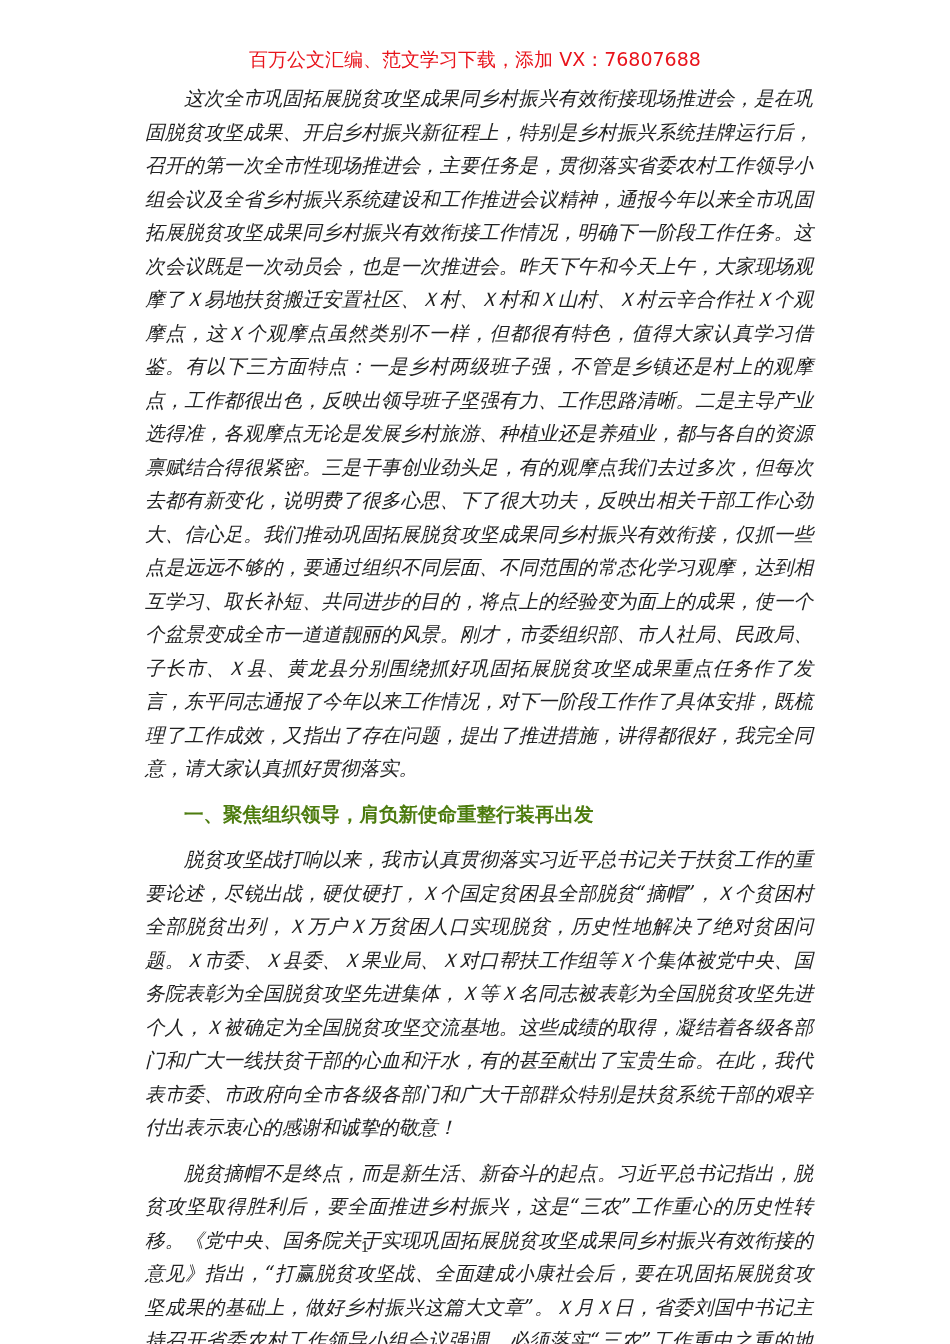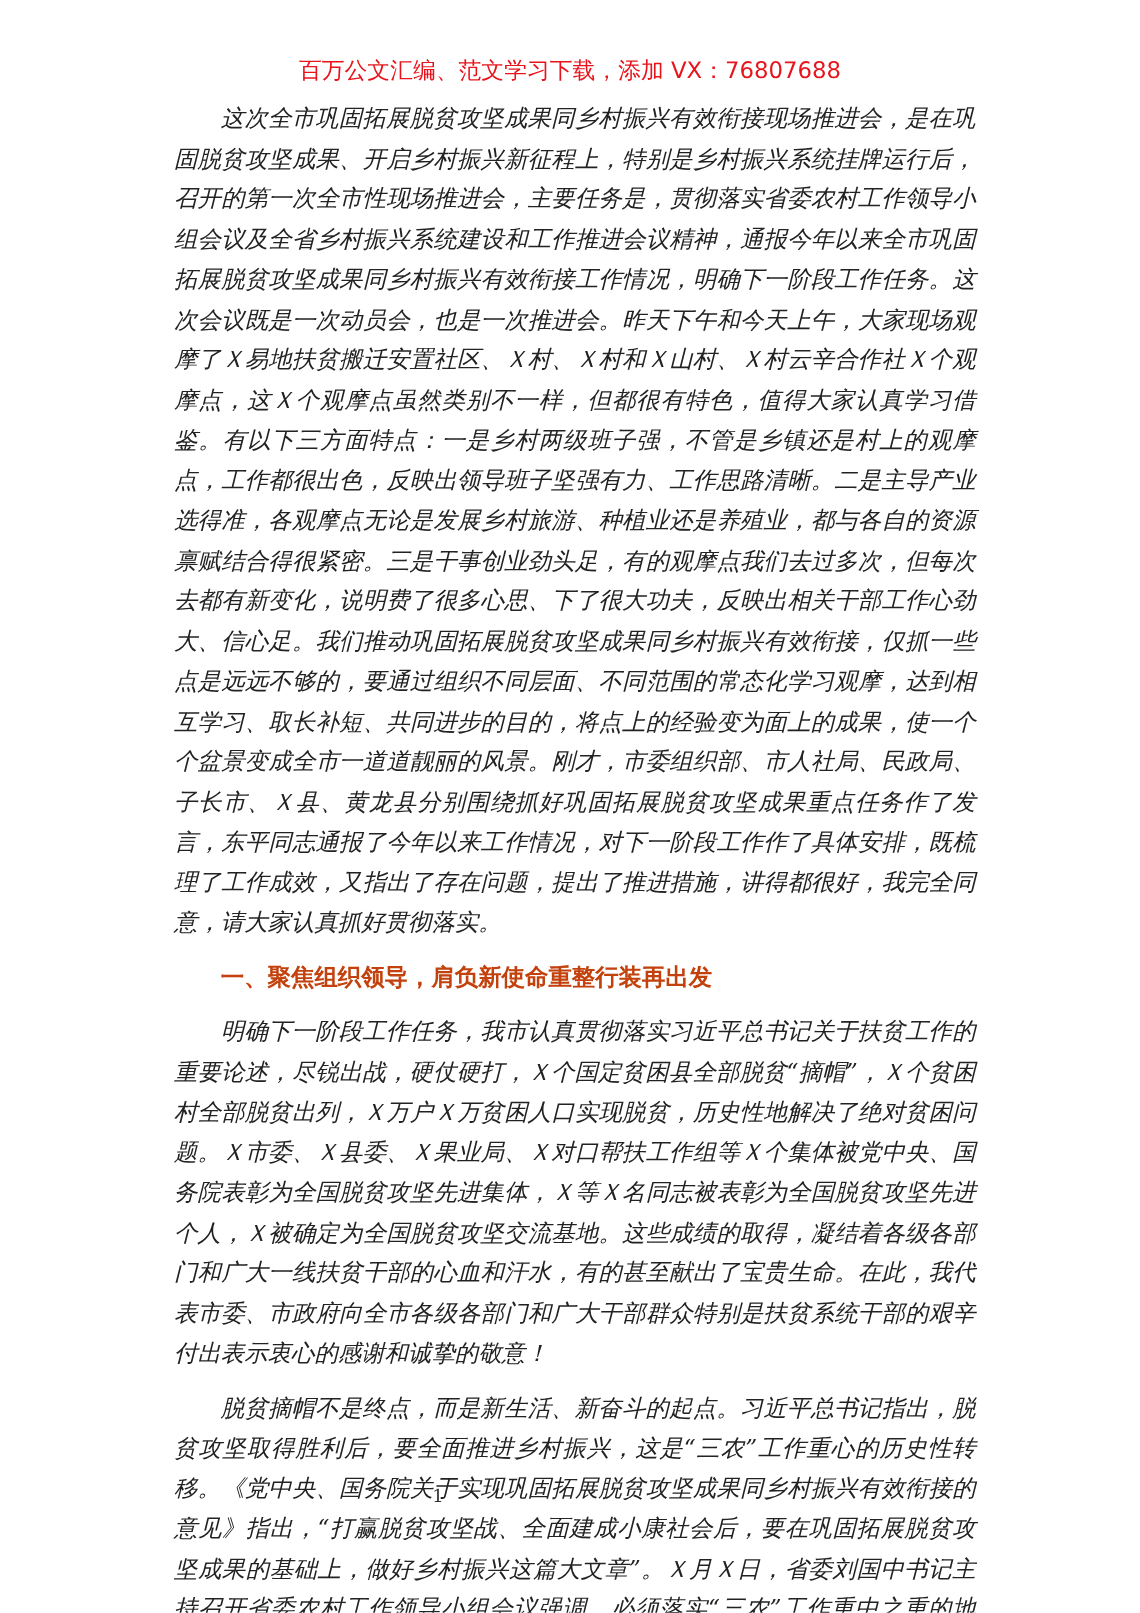--- a/index.html
+++ b/index.html
@@ -9,33 +9,33 @@
       position: absolute; left: 0; top: 44px; width: 950px; text-align: center;
       color: #e8141c; font-family: "DejaVu Sans", sans-serif; font-size: 19px; line-height: 30px;
       letter-spacing: 0px;
     }
     .body-text {
       position: absolute; left: 145px; top: 82px; width: 668px;
       font-family: "DejaVu Serif", serif; font-size: 19.5px; line-height: 33.5px; color: #222;
       text-align: justify;
     }
     .para { margin: 0 0 12px 0; text-indent: 2em; font-style: italic; }
-    .heading { margin: 0 0 12px 0; text-indent: 2em; font-family: "DejaVu Sans", sans-serif; font-weight: bold; color: #c2410c; }
+    .heading { margin: 0 0 12px 0; text-indent: 2em; font-family: "DejaVu Sans", sans-serif; font-weight: bold; color: #4d7c0f; }
     .page-number {
       position: absolute; left: 0; top: 1238px; width: 730px; text-align: center;
       font-family: "DejaVu Serif", serif; font-size: 15px; color: #333;
     }
   </style>
 </head>
 <body>
 
 <div class="page">
   <div class="header">百万公文汇编、范文学习下载，添加 VX：76807688</div>
 
   <div class="body-text">
     <p class="para">这次全市巩固拓展脱贫攻坚成果同乡村振兴有效衔接现场推进会，是在巩固脱贫攻坚成果、开启乡村振兴新征程上，特别是乡村振兴系统挂牌运行后，召开的第一次全市性现场推进会，主要任务是，贯彻落实省委农村工作领导小组会议及全省乡村振兴系统建设和工作推进会议精神，通报今年以来全市巩固拓展脱贫攻坚成果同乡村振兴有效衔接工作情况，明确下一阶段工作任务。这次会议既是一次动员会，也是一次推进会。昨天下午和今天上午，大家现场观摩了Ｘ易地扶贫搬迁安置社区、Ｘ村、Ｘ村和Ｘ山村、Ｘ村云辛合作社Ｘ个观摩点，这Ｘ个观摩点虽然类别不一样，但都很有特色，值得大家认真学习借鉴。有以下三方面特点：一是乡村两级班子强，不管是乡镇还是村上的观摩点，工作都很出色，反映出领导班子坚强有力、工作思路清晰。二是主导产业选得准，各观摩点无论是发展乡村旅游、种植业还是养殖业，都与各自的资源禀赋结合得很紧密。三是干事创业劲头足，有的观摩点我们去过多次，但每次去都有新变化，说明费了很多心思、下了很大功夫，反映出相关干部工作心劲大、信心足。我们推动巩固拓展脱贫攻坚成果同乡村振兴有效衔接，仅抓一些点是远远不够的，要通过组织不同层面、不同范围的常态化学习观摩，达到相互学习、取长补短、共同进步的目的，将点上的经验变为面上的成果，使一个个盆景变成全市一道道靓丽的风景。刚才，市委组织部、市人社局、民政局、子长市、Ｘ县、黄龙县分别围绕抓好巩固拓展脱贫攻坚成果重点任务作了发言，东平同志通报了今年以来工作情况，对下一阶段工作作了具体安排，既梳理了工作成效，又指出了存在问题，提出了推进措施，讲得都很好，我完全同意，请大家认真抓好贯彻落实。</p>
     <p class="heading">一、聚焦组织领导，肩负新使命重整行装再出发</p>
-    <p class="para">明确下一阶段工作任务，我市认真贯彻落实习近平总书记关于扶贫工作的重要论述，尽锐出战，硬仗硬打，Ｘ个国定贫困县全部脱贫“摘帽”，Ｘ个贫困村全部脱贫出列，Ｘ万户Ｘ万贫困人口实现脱贫，历史性地解决了绝对贫困问题。Ｘ市委、Ｘ县委、Ｘ果业局、Ｘ对口帮扶工作组等Ｘ个集体被党中央、国务院表彰为全国脱贫攻坚先进集体，Ｘ等Ｘ名同志被表彰为全国脱贫攻坚先进个人，Ｘ被确定为全国脱贫攻坚交流基地。这些成绩的取得，凝结着各级各部门和广大一线扶贫干部的心血和汗水，有的甚至献出了宝贵生命。在此，我代表市委、市政府向全市各级各部门和广大干部群众特别是扶贫系统干部的艰辛付出表示衷心的感谢和诚挚的敬意！</p>
+    <p class="para">脱贫攻坚战打响以来，我市认真贯彻落实习近平总书记关于扶贫工作的重要论述，尽锐出战，硬仗硬打，Ｘ个国定贫困县全部脱贫“摘帽”，Ｘ个贫困村全部脱贫出列，Ｘ万户Ｘ万贫困人口实现脱贫，历史性地解决了绝对贫困问题。Ｘ市委、Ｘ县委、Ｘ果业局、Ｘ对口帮扶工作组等Ｘ个集体被党中央、国务院表彰为全国脱贫攻坚先进集体，Ｘ等Ｘ名同志被表彰为全国脱贫攻坚先进个人，Ｘ被确定为全国脱贫攻坚交流基地。这些成绩的取得，凝结着各级各部门和广大一线扶贫干部的心血和汗水，有的甚至献出了宝贵生命。在此，我代表市委、市政府向全市各级各部门和广大干部群众特别是扶贫系统干部的艰辛付出表示衷心的感谢和诚挚的敬意！</p>
     <p class="para">脱贫摘帽不是终点，而是新生活、新奋斗的起点。习近平总书记指出，脱贫攻坚取得胜利后，要全面推进乡村振兴，这是“三农”工作重心的历史性转移。《党中央、国务院关于实现巩固拓展脱贫攻坚成果同乡村振兴有效衔接的意见》指出，“打赢脱贫攻坚战、全面建成小康社会后，要在巩固拓展脱贫攻坚成果的基础上，做好乡村振兴这篇大文章”。Ｘ月Ｘ日，省委刘国中书记主持召开省委农村工作领导小组会议强调，必须落实“三农”工作重中之重的地位，</p>
   </div>
 
   <div class="page-number">1</div>
 </div>
 
 </body></html>

